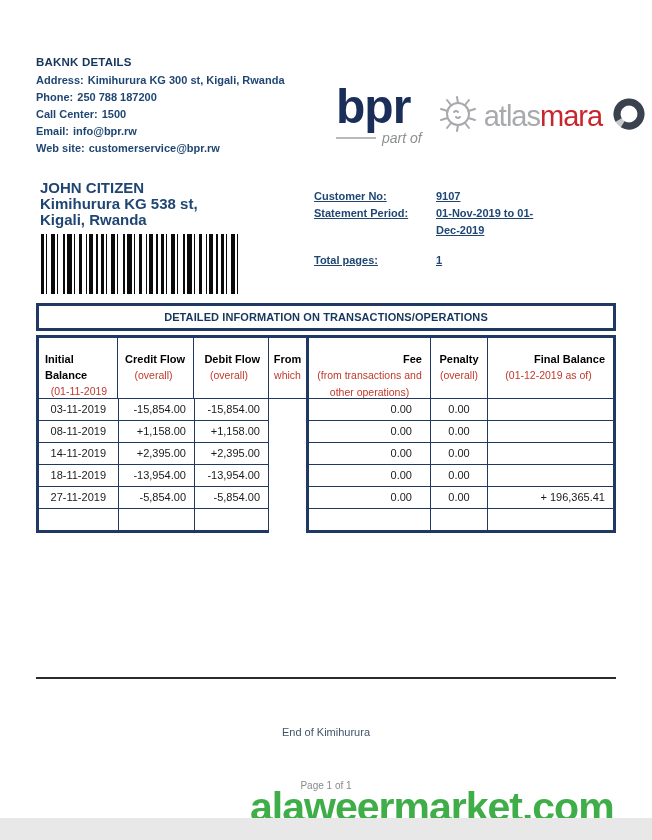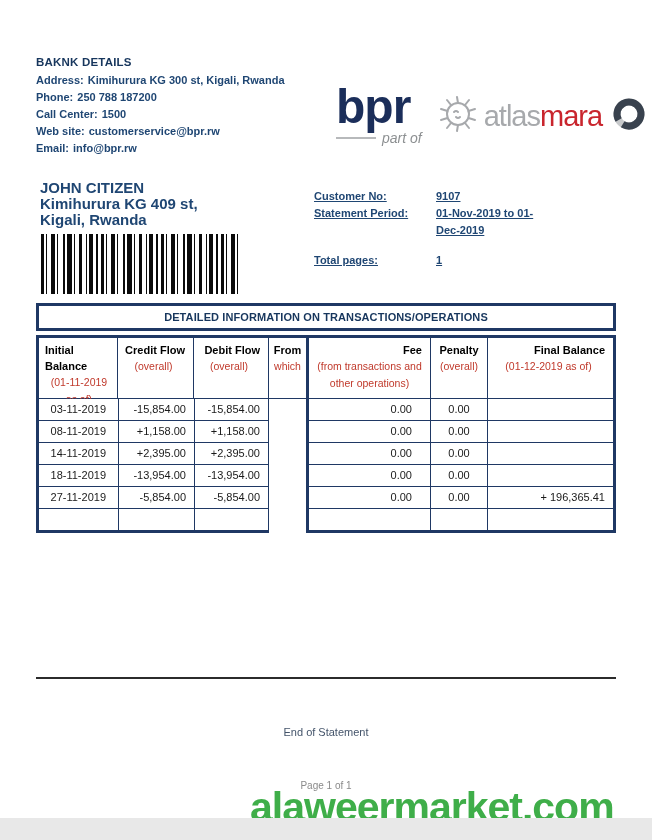--- a/index.html
+++ b/index.html
@@ -60,21 +60,21 @@
   }
   .tbl-grid{
     margin-top:4px;
     display:grid;
     grid-template-columns:82px 76px 75px 37px 124px 57px 129px;
     grid-auto-rows:min-content;
     font-size:11px;color:#1a1a1a;
   }
   .cell{box-sizing:border-box;background:#fff;}
   
-  .hc{border-top:3px solid #1f3864;border-bottom:1px solid #1f3864;height:64px;padding-top:4px;}
+  .hc{border-top:3px solid #1f3864;border-bottom:1px solid #1f3864;height:64px;padding-top:13px;}
   .hc .h-title{font-weight:bold;color:#000;line-height:16px;}
   .hc .h-sub{color:#c0392b;line-height:17px;font-size:10.5px;text-align:center;}
   .al{text-align:left;padding-left:6px;padding-right:4px;}
   .ar{text-align:right;padding-right:8px;padding-left:4px;}
   .ac{text-align:center;}
   
   .v-outer-l{border-left:3px solid #1f3864;}
   .v-outer-r{border-right:3px solid #1f3864;}
   .v-thin-l{border-left:1px solid #1f3864;}
   .v-thin-r{border-right:1px solid #1f3864;}
@@ -110,24 +110,24 @@
     <div class="bd-line">
       <span class="lbl">Address:</span><span class="val">Kimihurura KG 300 st, Kigali, Rwanda</span>
     </div>
     <div class="bd-line">
       <span class="lbl">Phone:</span><span class="val">250 788 187200</span>
     </div>
     <div class="bd-line">
       <span class="lbl">Call Center:</span><span class="val">1500</span>
     </div>
     <div class="bd-line">
+      <span class="lbl">Email:</span><span class="val">info@bpr.rw</span>
+    </div>
+    <div class="bd-line">
       <span class="lbl">Web site:</span><span class="val">customerservice@bpr.rw</span>
-    </div>
-    <div class="bd-line">
-      <span class="lbl">Email:</span><span class="val">info@bpr.rw</span>
     </div>
   </div>
 
   <div class="logo">
     <div class="bpr-block">
       <span class="bpr-text">bpr</span>
       <span class="partof-row">
         <span class="partof-line"></span>
         <span class="partof-text">part of</span>
       </span>
@@ -155,21 +155,21 @@
     <span class="ring">
       <svg width="38" height="38" viewBox="0 0 38 38">
         <circle cx="19" cy="19" r="12" fill="none" stroke="#c7c9cb" stroke-width="7"></circle>
         <circle cx="19" cy="19" r="12" fill="none" stroke="#39424e" stroke-width="7" stroke-dasharray="69 7" transform="rotate(150 19 19)"></circle>
       </svg>
     </span>
   </div>
 
   <div class="customer">
     <div>JOHN CITIZEN</div>
-    <div>Kimihurura KG 409 st,</div>
+    <div>Kimihurura KG 538 st,</div>
     <div>Kigali, Rwanda</div>
   </div>
 
   <div class="barcode"></div>
 
   <div class="stmt-info">
     <div class="stmt-row">
       <span class="lbl">Customer No:</span>
       <span class="val">9107</span>
     </div>
@@ -261,17 +261,17 @@
       <div class="cell fc v-thin-l"></div>
       <div class="cell fc v-thin-l v-thin-r"></div>
       <div class="cell fc gapcol"></div>
       <div class="cell fc v-thick-l"></div>
       <div class="cell fc v-thin-l"></div>
       <div class="cell fc v-thin-l v-outer-r"></div>
     </div>
   </div>
 
   <div class="divider"></div>
-  <div class="end-of-stmt">End of Statement</div>
+  <div class="end-of-stmt">End of Kimihurura</div>
   <div class="page-indicator">Page 1 of 1</div>
   <div class="watermark">alaweermarket.com</div>
 
 </div>
 
 </body></html>

